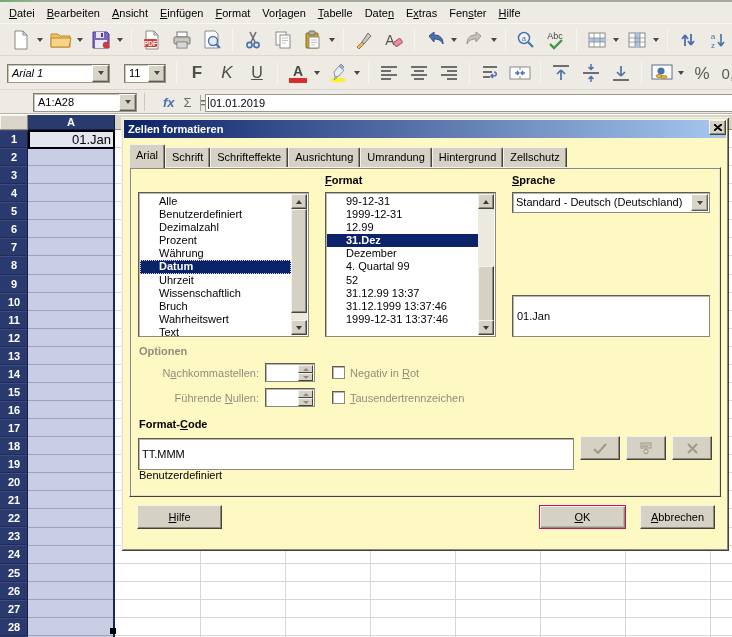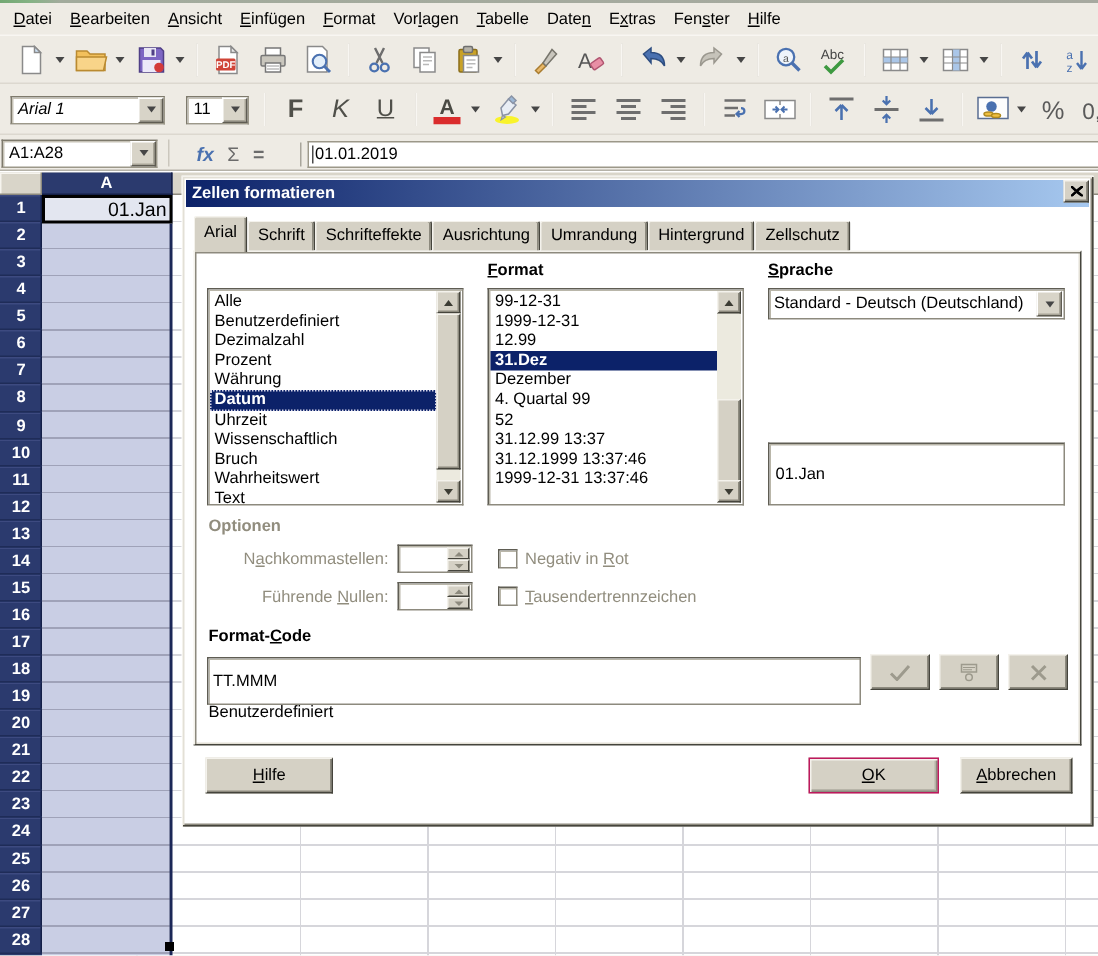--- a/index.html
+++ b/index.html
@@ -29,21 +29,21 @@
   .drop-arrow { width:0; height:0; border-left:3.5px solid transparent; border-right:3.5px solid transparent; border-top:4px solid #464646; }
 
   
   .combo { height:19px; background:#fff; border:1px solid #9c9889; border-top-color:#7e7a6c; border-left-color:#7e7a6c;
            box-shadow:inset 1px 1px 0 #c7c3b7; display:flex; align-items:center; position:relative; flex:none; }
   .combo .combo-text { flex:1; padding:0 4px; overflow:hidden; white-space:nowrap; }
   .combo-btn { width:17px; height:17px; background:#d8d4c8; border:1px solid #fff; border-right-color:#5f5c52; border-bottom-color:#5f5c52;
                box-shadow:inset -1px -1px 0 #a9a598; display:flex; align-items:center; justify-content:center; flex:none; }
 
   
-  #formulabar { position:absolute; left:0; top:91px; width:732px; height:23px; display:flex; align-items:center; border-bottom:1px solid #b5b2a8; }
+  #formulabar { position:absolute; left:0; top:91px; width:732px; height:23px; display:flex; align-items:center; border-bottom:1px solid #b5b2a8;padding-left:32px; }
   #name-box { width:104px; margin-left:1px; }
   #fx-icons { display:flex; align-items:center; margin-left:7px; border-left:1px solid #cbc7bd; padding-left:18px; height:18px; }
   .fx-ic { margin-right:9px; font-size:13px; color:#6b6b6b; }
   #formula-input { position:absolute; left:205px; top:3px; width:527px; height:18px; background:#fff;
       border:1px solid #9c9889; border-right:none; display:flex; align-items:center; padding-left:2px; }
   #formula-caret { width:1px; height:12px; background:#4a4a4a; margin-right:1px; }
 
   
   #sheet { position:absolute; left:0; top:114px; width:732px; height:523px; background:#fff; }
   #corner-box { position:absolute; left:0; top:1px; width:28px; height:15px; background:#d9d5c9;
@@ -62,21 +62,21 @@
         repeating-linear-gradient(to right, transparent 0 84px, #d6d6db 84px 85px);
       background-position:0 0, 88px 0; }
   #col-a-cells { position:absolute; left:28px; top:16px; width:85px; height:507px; background:#c9cee4;
       background-image:repeating-linear-gradient(to bottom, transparent 0 17.0714px, #9fa2b8 17.0714px 18.0714px); }
   #sel-right-border { position:absolute; left:113px; top:16px; width:2px; height:507px; background:#1b2757; }
   #active-cell { position:absolute; left:28px; top:16px; width:87px; height:19px; background:#e3e6f0;
       border:2px solid #000; display:flex; align-items:center; justify-content:flex-end; padding-right:2px; font-size:13px; }
   #sel-handle { position:absolute; left:110px; top:514px; width:6px; height:6px; background:#000; }
 
   
-  #dialog { position:absolute; left:121px; top:117px; width:608px; height:434px; background:#ffffff;
+  #dialog { position:absolute; left:121px; top:117px; width:608px; height:434px; background:#fef9c3;
      box-shadow: inset 1px 1px 0 #f4f2ec, inset -1px -1px 0 #45443c, inset 2px 2px 0 #e3e0d6, inset -2px -2px 0 #8d8a7e; }
   #dialog-titlebar { position:absolute; left:3px; top:3px; width:602px; height:18px;
      background:linear-gradient(to right,#0c2269,#a6c8ef); display:flex; align-items:center; }
   #dialog-title { color:#fff; font-weight:bold; padding-left:4px; }
   #dialog-close { position:absolute; right:3px; top:2.5px; width:17px; height:15px; background:#d5d1c5;
      border:1px solid #f4f2ec; border-right-color:#45443c; border-bottom-color:#45443c;
      box-shadow:inset -1px -1px 0 #8d8a7e; display:flex; align-items:center; justify-content:center; }
 
   
   #tabs { position:absolute; left:8px; top:28px; height:22px; display:flex; align-items:flex-end; z-index:10; }
@@ -93,21 +93,21 @@
   #lbl-kategorie { left:9px; top:6px;margin-top:20px; }
   #lbl-format { left:195px; top:6px; }
   #lbl-sprache { left:382px; top:6px; }
 
   .sunken { background:#fff; border:1px solid #8d8a7e; border-top-color:#5f5d53; border-left-color:#5f5d53;
      box-shadow:inset 1px 1px 0 #b9b6a9; }
   .listbox { position:absolute; overflow:hidden; }
   #list-kategorie { left:8px; top:24px; width:171px; height:145px; }
   #list-format { left:195px; top:24px; width:171px; height:145px; }
   .list-items { position:absolute; left:1px; top:1px; right:17px; bottom:1px; padding-top:1px; }
-  .list-item { height:13.1px; line-height:13px; padding-left:3px; white-space:nowrap; }
+  .list-item { height:13.1px; line-height:13px; padding-left:19px; white-space:nowrap; }
   .list-item.selected { background:#0c2269; color:#fff;font-weight:bold; }
   #list-kategorie .list-item.selected { outline:1px dotted #d8d8ec; outline-offset:-1px; }
   .scrollbar { position:absolute; right:1px; top:1px; bottom:1px; width:16px; background:#eceadf; }
   .sb-btn { position:absolute; left:0; width:16px; height:15px; background:#d5d1c5;
      border:1px solid #f4f2ec; border-right-color:#45443c; border-bottom-color:#45443c;
      box-shadow:inset -1px -1px 0 #8d8a7e; display:flex; align-items:center; justify-content:center; }
   .sb-up { top:0; }
   .sb-down { bottom:0; }
   .sb-thumb { position:absolute; left:0; width:16px; background:#d5d1c5;
      border:1px solid #f4f2ec; border-right-color:#45443c; border-bottom-color:#45443c;

